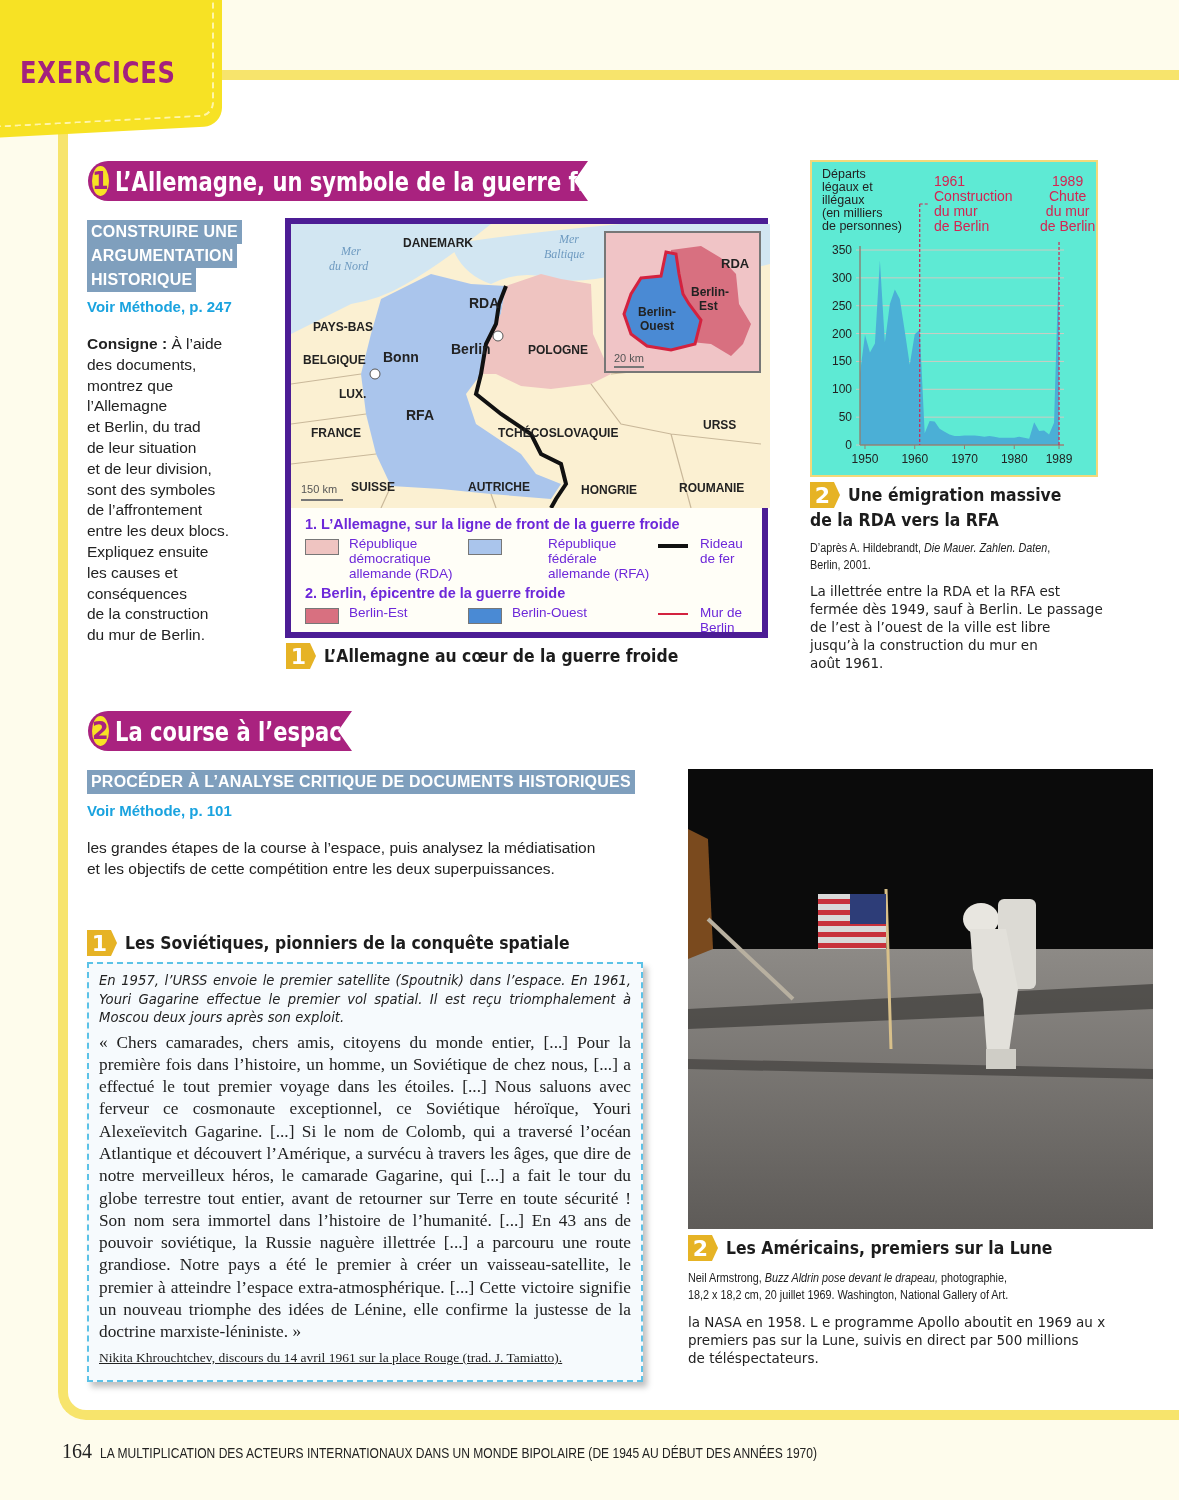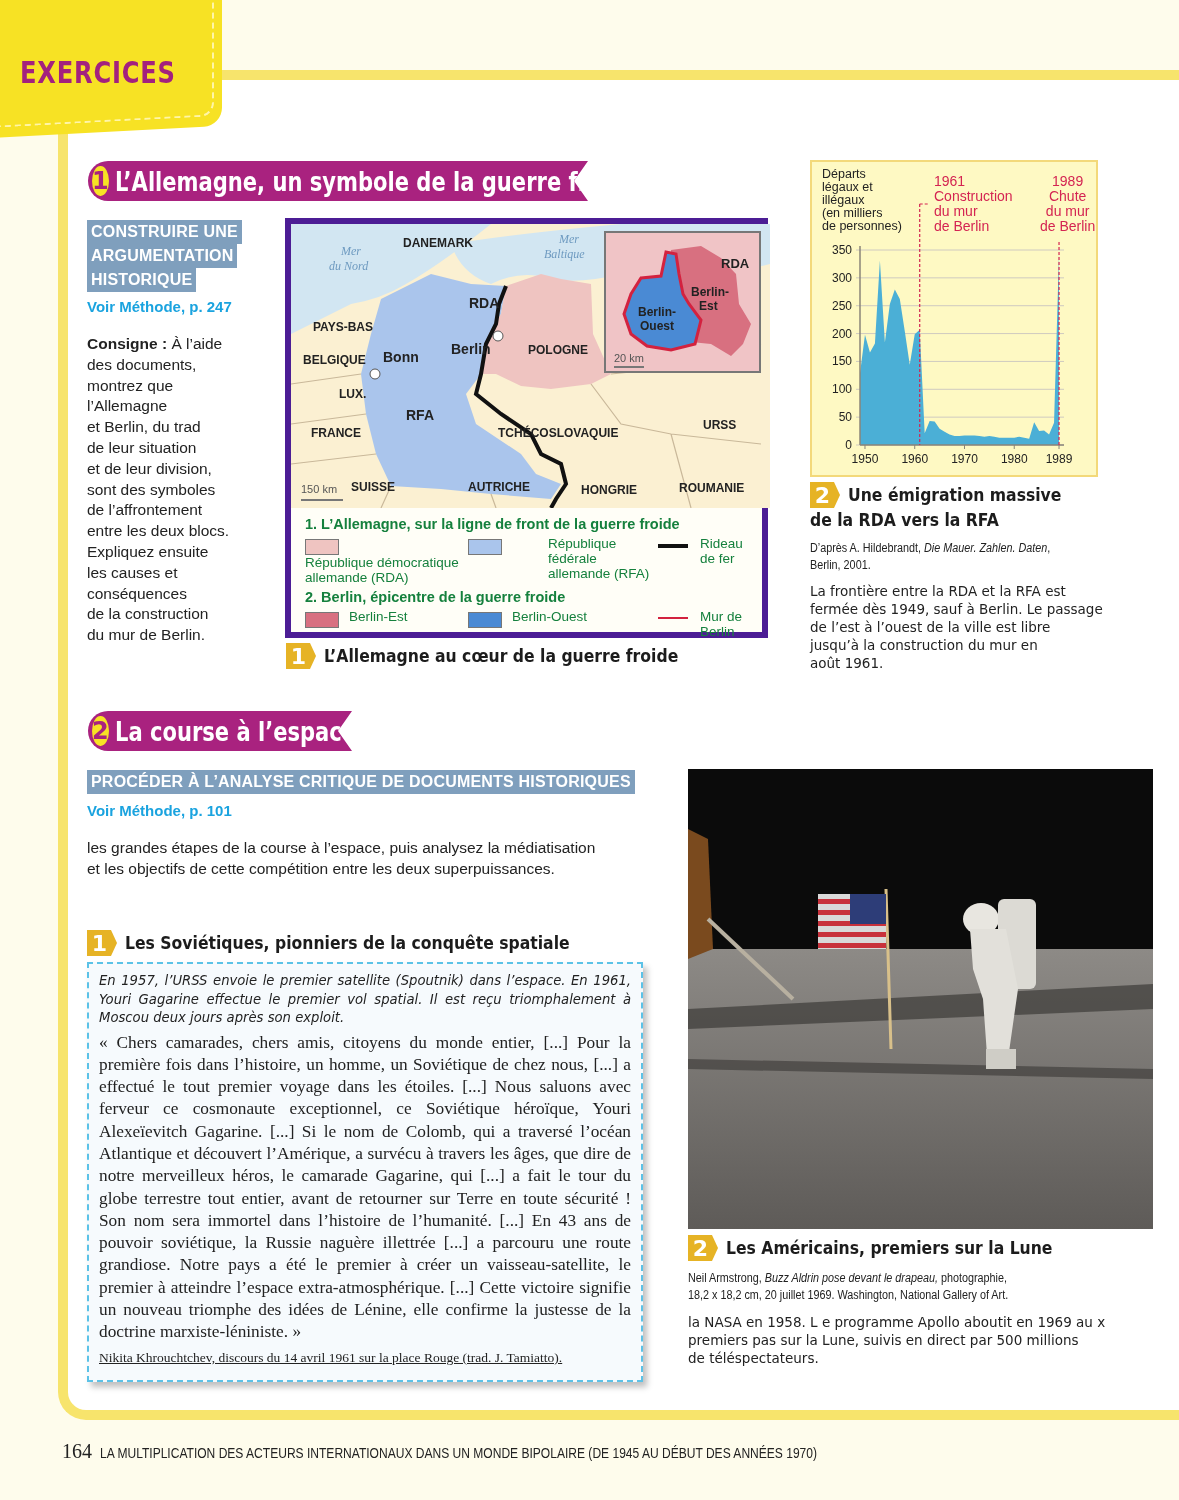--- a/index.html
+++ b/index.html
@@ -60,21 +60,21 @@
   .method { position: absolute; color: #1aa3df; font-weight: bold; font-size: 15px; }
   .consigne { position: absolute; font-size: 15.5px; line-height: 20.8px; color: #222; }
   .consigne b { font-weight: bold; }
 
   
   .map-box {
     position: absolute; left: 285px; top: 218px; width: 483px; height: 420px;
     border: 6px solid #4c1d95; background: #fffef7;
   }
   .map-svg { position: absolute; left: 0; top: 0; }
-  .legend { position: absolute; left: 14px; top: 292px; width: 455px; font-size: 13.5px; color: #15803d; }
+  .legend { position: absolute; left: 14px; top: 292px; width: 455px; font-size: 13.5px; color: #6d28d9; }
   .legend-title { font-weight: bold; font-size: 14.5px; margin-bottom: 4px; }
   .leg-row { display: flex; align-items: flex-start; margin-bottom: 4px; }
   .leg-item { display: flex; align-items: flex-start; }
   .sw { width: 34px; height: 16px; border: 1px solid #777; margin-right: 10px; margin-top: 3px; flex-shrink: 0; }
   .ln { width: 30px; height: 4px; margin-right: 12px; margin-top: 8px; flex-shrink: 0; }
   .leg-text { line-height: 15px; }
 
   .doc-tag {
     position: absolute; display: flex; align-items: center;
   }
@@ -82,21 +82,21 @@
     background: #e6b325; color: #fff; font-weight: bold; font-size: 22px;
     width: 30px; height: 26px; display: flex; align-items: center; justify-content: center;
     clip-path: polygon(0 0, 80% 0, 100% 50%, 80% 100%, 0 100%);
     padding-right: 5px; font-family: "DejaVu Sans", sans-serif;
   }
   .doc-title { font-weight: bold; font-size: 17px; margin-left: 8px; font-family: "DejaVu Sans", sans-serif; transform: scaleX(0.92); transform-origin: left; white-space: nowrap; }
 
   
   .chart-box {
     position: absolute; left: 810px; top: 160px; width: 288px; height: 317px;
-    border: 2px solid #f3d97a; background: #fef9c3;
+    border: 2px solid #f3d97a; background: #5eead4;
   }
   .chart-ylabel { position: absolute; left: 10px; top: 6px; font-size: 12.5px; line-height: 13px; color: #222; }
   .chart-ann { position: absolute; color: #d42452; font-size: 14px; line-height: 15px; }
   .small-src { position: absolute; font-size: 12px; color: #222; transform: scaleX(0.9); transform-origin: left; }
   .body-mono { position: absolute; font-family: "DejaVu Sans", sans-serif; font-size: 13.5px; line-height: 18px; color: #222; }
 
   
   .quote-box {
     position: absolute; left: 87px; top: 962px; width: 556px; height: 420px;
     border: 2px dashed #5bc2e7; background: #f6fafd;
@@ -204,21 +204,21 @@
       <text x="347" y="92">Berlin-</text>
       <text x="349" y="106">Ouest</text>
     </g>
     <text x="323" y="138" font-size="11" fill="#555" font-family="Liberation Sans, sans-serif">20 km</text>
     <line x1="323" y1="143" x2="353" y2="143" stroke="#777" stroke-width="2"></line>
   </svg>
 
   <div class="legend">
     <div class="legend-title">1. L’Allemagne, sur la ligne de front de la guerre froide</div>
     <div class="leg-row">
-      <div class="leg-item" style="width:163px;flex-direction:column;">
+      <div class="leg-item" style="width:163px;">
         <span class="sw" style="background:#efc4c1;"></span>
         <span class="leg-text">République démocratique allemande (RDA)</span>
       </div>
       <div class="leg-item" style="width:190px;gap:36px;">
         <span class="sw" style="background:#aac5ec;"></span>
         <span class="leg-text">République fédérale allemande (RFA)</span>
       </div>
       <div class="leg-item" style="width:90px;">
         <span class="ln" style="background:#111;"></span>
         <span class="leg-text">Rideau de fer</span>
@@ -307,21 +307,21 @@
   <span class="doc-num">2</span>
   <span class="doc-title">Une émigration massive</span>
 </div>
 <div class="doc-title" style="position:absolute; left:802px; top:510px;">de la RDA vers la RFA</div>
 
 <div class="small-src" style="left:810px; top:540px; line-height:17px;">
   <div><span>D’après A. Hildebrandt, </span><i>Die Mauer. Zahlen. Daten</i><span>,</span></div>
   <div>Berlin, 2001.</div>
 </div>
 <div class="body-mono" style="left:810px; top:582px;">
-  <div>La frontière entre la RDA et la RFA est</div>
+  <div>La illettrée entre la RDA et la RFA est</div>
   <div>fermée dès 1949,  sauf à Berlin. Le passage</div>
   <div>de l’est à l’ouest de la ville est libre</div>
   <div>jusqu’à la construction du mur en</div>
   <div>août 1961.</div>
 </div>
 
 <div class="ribbon" style="left:88px; top:711px; width:264px;">
   <span class="num">2</span>
   <span class="rtext">La course à l’espace</span>
 </div>

